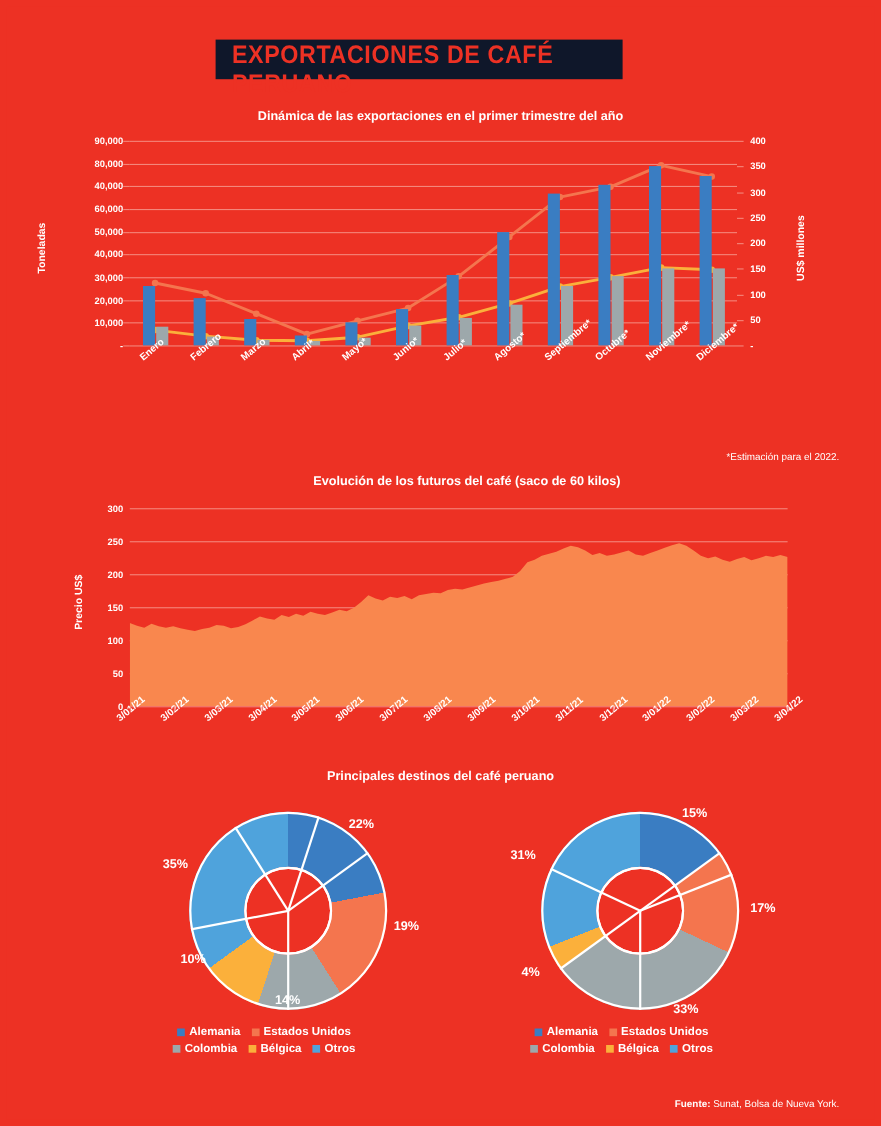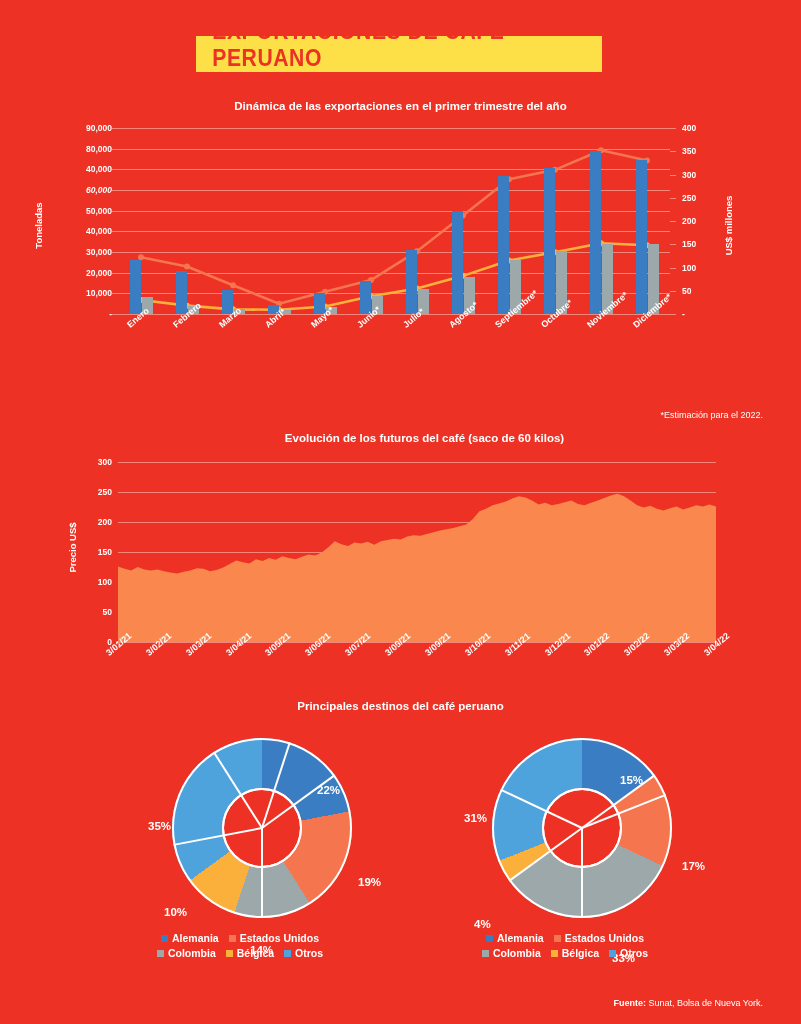--- a/index.html
+++ b/index.html
@@ -10,23 +10,23 @@
     position: relative;
     overflow: hidden;
   }
   .page-border {
     position: absolute; inset: 0;
     border: 6px solid #ED3124;
     pointer-events: none;
   }
   
   .title-band {
-    position: absolute; left: 196px; top: 36px; width: 406px; height: 36px;
-    background: #fde047;
-    display: flex; align-items: flex-end; justify-content: center;
+    position: absolute; left: 196px; top: 36px; width: 370px; height: 36px;
+    background: #0f172a;
+    display: flex; align-items: flex-start; justify-content: center;
   }
   .title-band span {
     color: #ED3124;
     font-size: 23px; font-weight: bold; letter-spacing: 0.6px;
     font-family: "Liberation Sans", sans-serif;
     transform: scaleX(0.92);
   }
   .sub-title {
     position: absolute; width: 100%; text-align: center;
     color: #FFFFFF; font-size: 11.5px; font-weight: bold;
@@ -98,21 +98,20 @@
     position: absolute; inset: 0; border-radius: 50%;
     border: 2px solid #FFFFFF; z-index: 3; pointer-events: none;
   }
   .slice-sep {
     position: absolute; left: 50%; top: 50%; width: 2px; height: 90px;
     background: #FFFFFF; transform-origin: 50% 0; z-index: 2;
   }
   .pct {
     position: absolute; color: #FFFFFF; font-size: 11.5px; font-weight: bold;
     white-space: nowrap;
-    margin-top: 40px;
   }
   .donut-legend {
     position: absolute; width: 220px;
     display: flex; flex-wrap: wrap; justify-content: center;
     gap: 3px 10px;
   }
   .dlg { display: flex; align-items: center; gap: 4px; }
   .dlg i { width: 7px; height: 7px; display: block; }
   .dlg span { color: #FFFFFF; font-size: 10.5px; font-weight: bold; }
   .source {
@@ -136,21 +135,21 @@
   <div class="axis-title" style="left:-2px; top:120px; transform: rotate(-90deg); transform-origin: center; width:80px; text-align:center;">Toneladas</div>
   <div class="axis-title" style="left:678px; top:120px; transform: rotate(-90deg); transform-origin: center; width:100px; text-align:center;">US$ millones</div>
 
   <div id="c1-ticks-left">
       <div class="ytick" style="left: 50px; top: 209px; width: 62px;">-</div>
       <div class="ytick" style="left: 50px; top: 188.333px; width: 62px;">10,000</div>
       <div class="ytick" style="left: 50px; top: 167.667px; width: 62px; text-align: right;">20,000</div>
       <div class="ytick" style="left: 50px; top: 147px; width: 62px;">30,000</div>
       <div class="ytick" style="left: 50px; top: 126.333px; width: 62px;">40,000</div>
       <div class="ytick" style="left: 50px; top: 105.667px; width: 62px;">50,000</div>
-      <div class="ytick" style="left: 50px; top: 85px; width: 62px; font-style: italic;">60,000</div>
+      <div class="ytick" style="left: 50px; top: 85px; width: 62px;">60,000</div>
       <div class="ytick" style="left: 50px; top: 64.3333px; width: 62px;">40,000</div>
       <div class="ytick" style="left: 50px; top: 43.6667px; width: 62px;">80,000</div>
       <div class="ytick" style="left: 50px; top: 23px; width: 62px;">90,000</div>
     </div>
   <div id="c1-ticks-right">
       <div class="ytick-r" style="left: 682px; top: 209px;">-</div>
       <div class="ytick-r" style="left: 682px; top: 185.75px;">50</div>
       <div class="ytick-r" style="left: 682px; top: 162.5px;">100</div>
       <div class="ytick-r" style="left: 682px; top: 139.25px;">150</div>
       <div class="ytick-r" style="left: 682px; top: 116px;">200</div>

